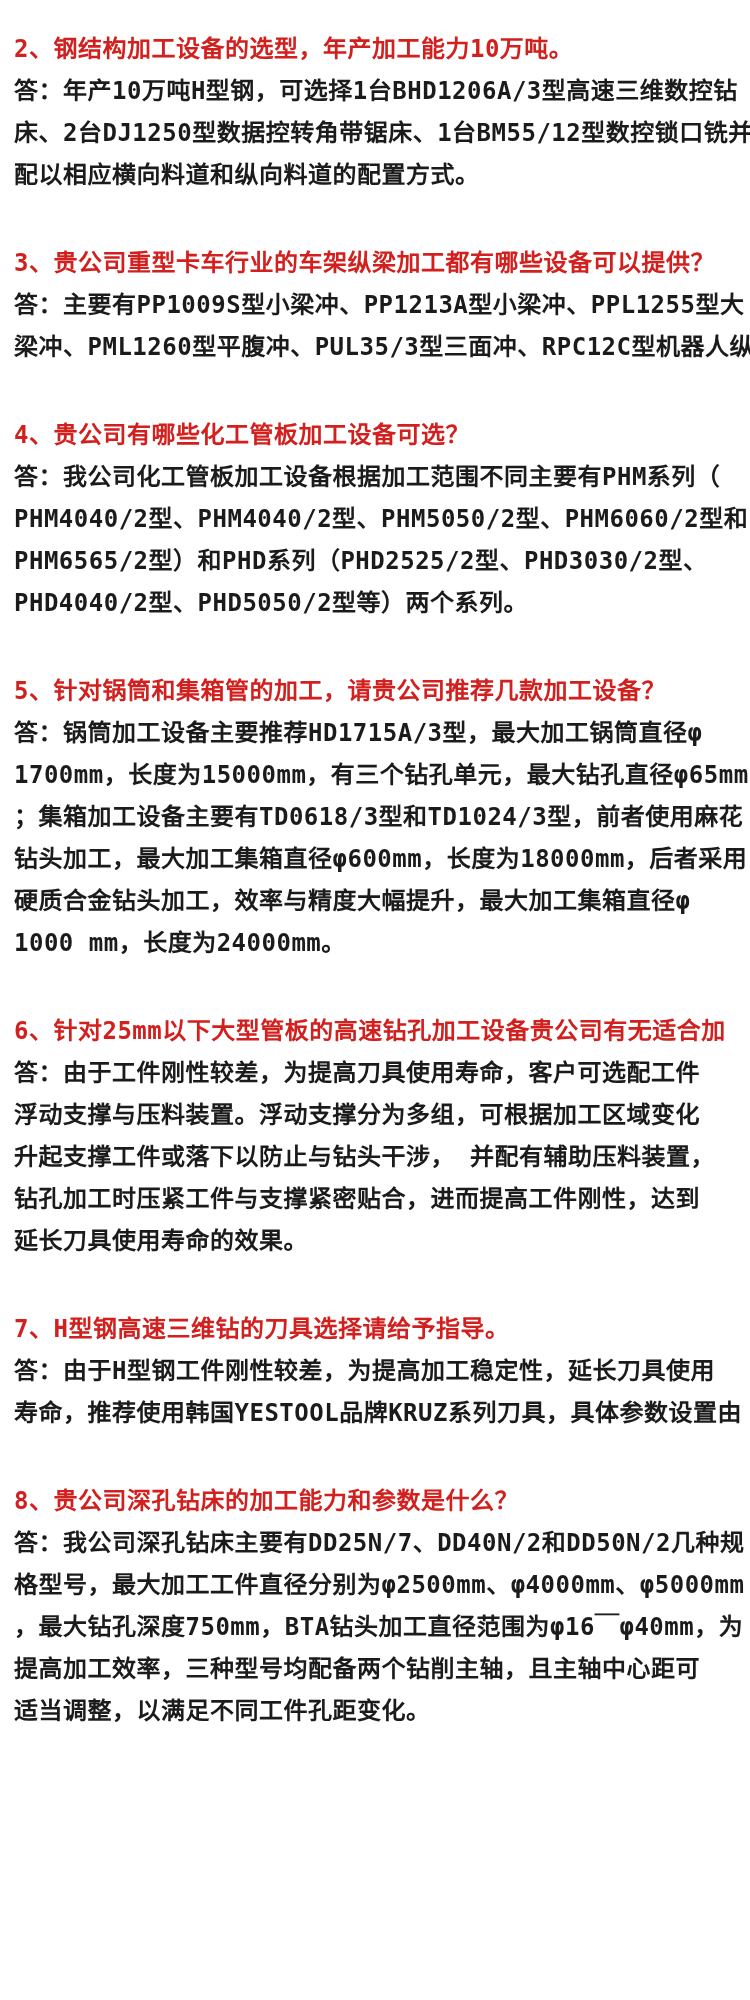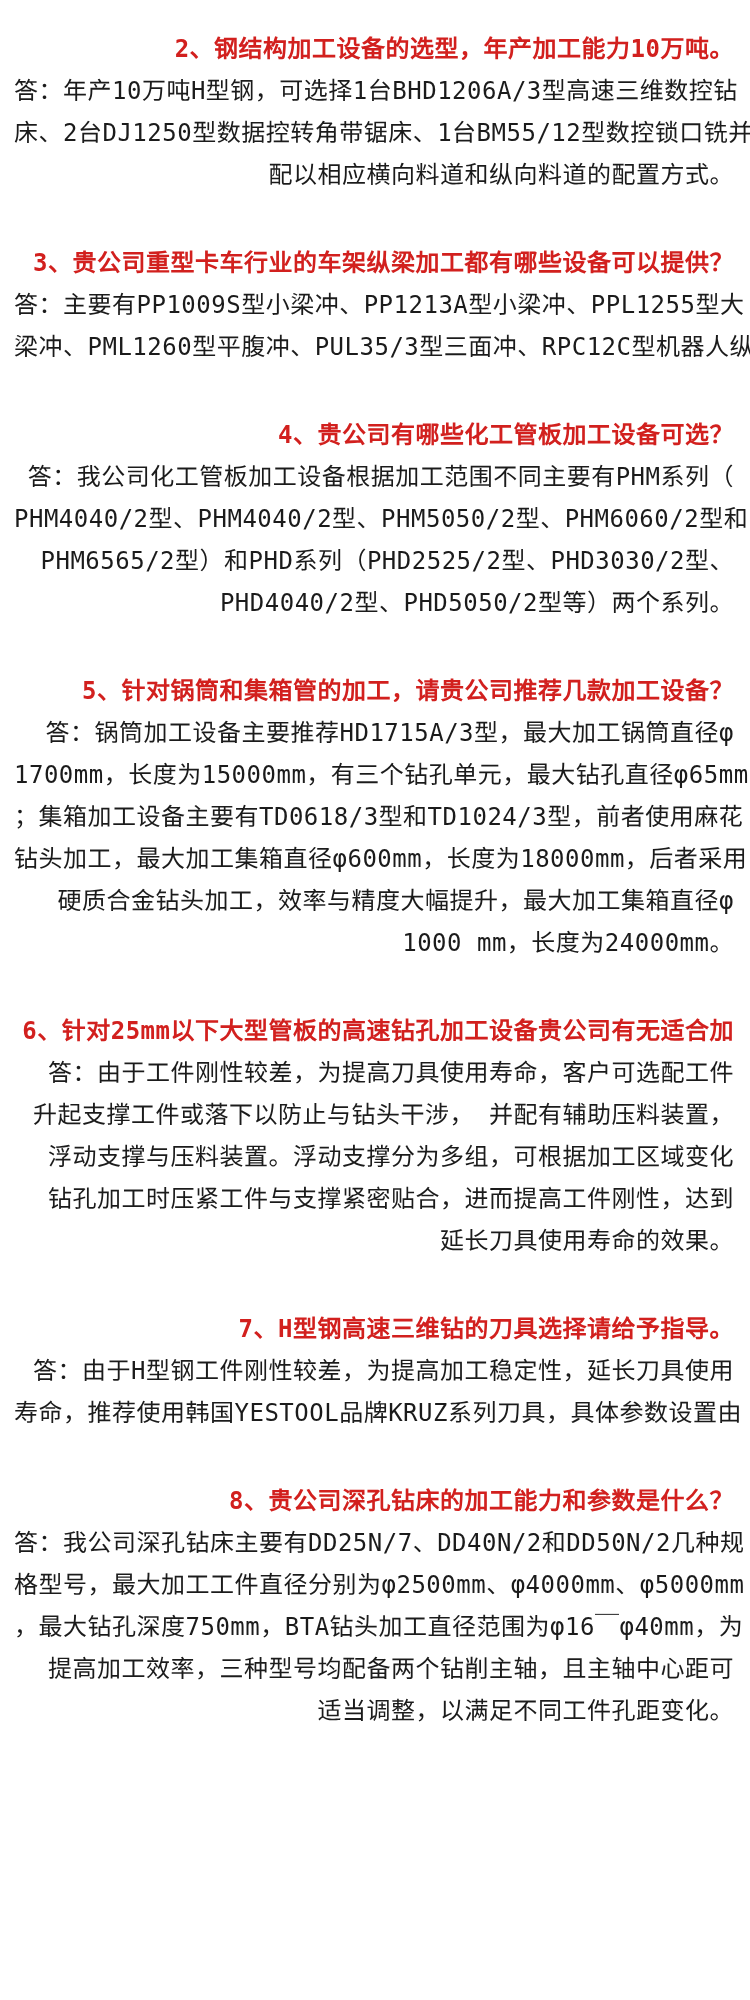--- a/index.html
+++ b/index.html
@@ -23,29 +23,28 @@
     background: var(--bg, #ffffff);
   }
   .faq-section {
     margin: 0 0 46px 0;
   }
   .line {
     font-size: 24px;
     line-height: 42px;
     white-space: pre;
     letter-spacing: 0.5px;
-    text-align: right;
   }
   .q-line {
     color: var(--q-color, #d2201e);
     font-weight: bold;
   }
   .a-line {
     color: var(--a-color, #1b1b1b);
-    font-weight: normal;
+    font-weight: bold;
   }
 </style>
 </head>
 <body>
 
 <main class="doc">
     <section class="faq-section">
       <div>
         <div class="line q-line">2、钢结构加工设备的选型，年产加工能力10万吨。</div>
       </div>
@@ -87,22 +86,22 @@
         <div class="line a-line">硬质合金钻头加工，效率与精度大幅提升，最大加工集箱直径φ</div>
         <div class="line a-line">1000 mm，长度为24000mm。</div>
       </div>
     </section>
     <section class="faq-section">
       <div>
         <div class="line q-line">6、针对25mm以下大型管板的高速钻孔加工设备贵公司有无适合加</div>
       </div>
       <div>
         <div class="line a-line">答：由于工件刚性较差，为提高刀具使用寿命，客户可选配工件</div>
+        <div class="line a-line">浮动支撑与压料装置。浮动支撑分为多组，可根据加工区域变化</div>
         <div class="line a-line">升起支撑工件或落下以防止与钻头干涉， 并配有辅助压料装置，</div>
-        <div class="line a-line">浮动支撑与压料装置。浮动支撑分为多组，可根据加工区域变化</div>
         <div class="line a-line">钻孔加工时压紧工件与支撑紧密贴合，进而提高工件刚性，达到</div>
         <div class="line a-line">延长刀具使用寿命的效果。</div>
       </div>
     </section>
     <section class="faq-section">
       <div>
         <div class="line q-line">7、H型钢高速三维钻的刀具选择请给予指导。</div>
       </div>
       <div>
         <div class="line a-line">答：由于H型钢工件刚性较差，为提高加工稳定性，延长刀具使用</div>

